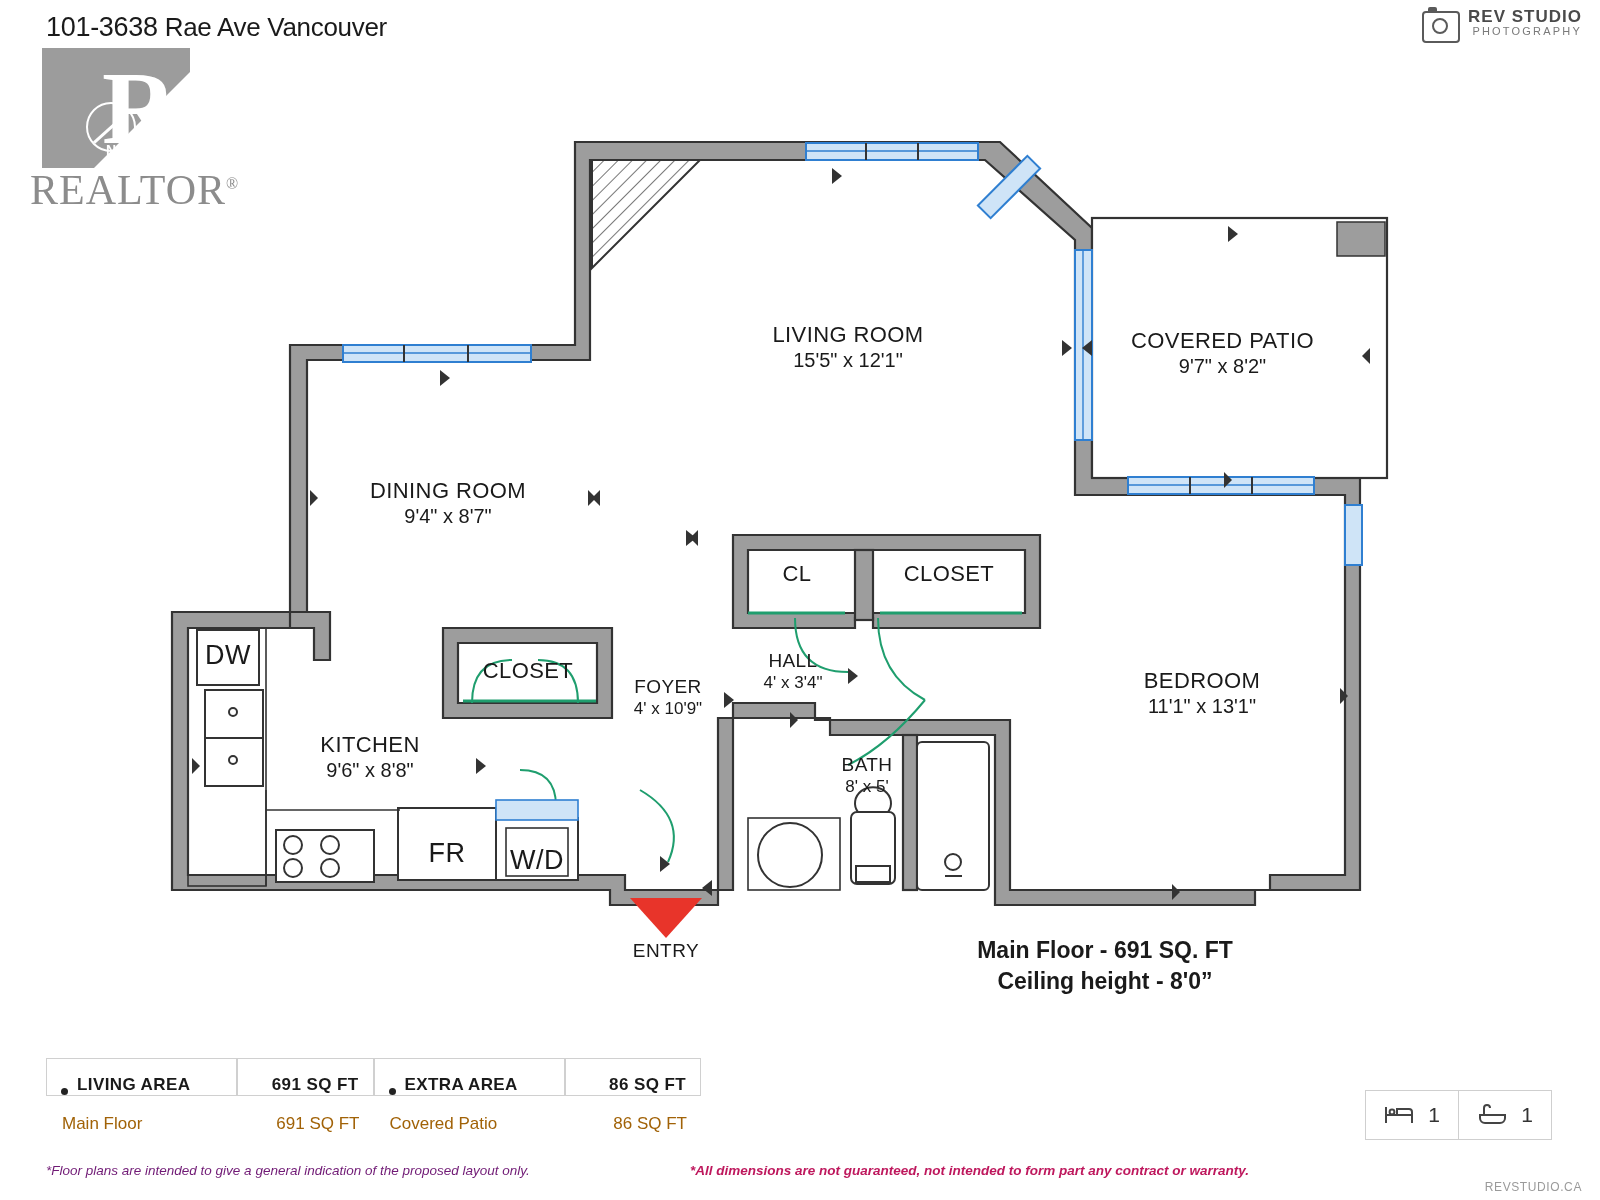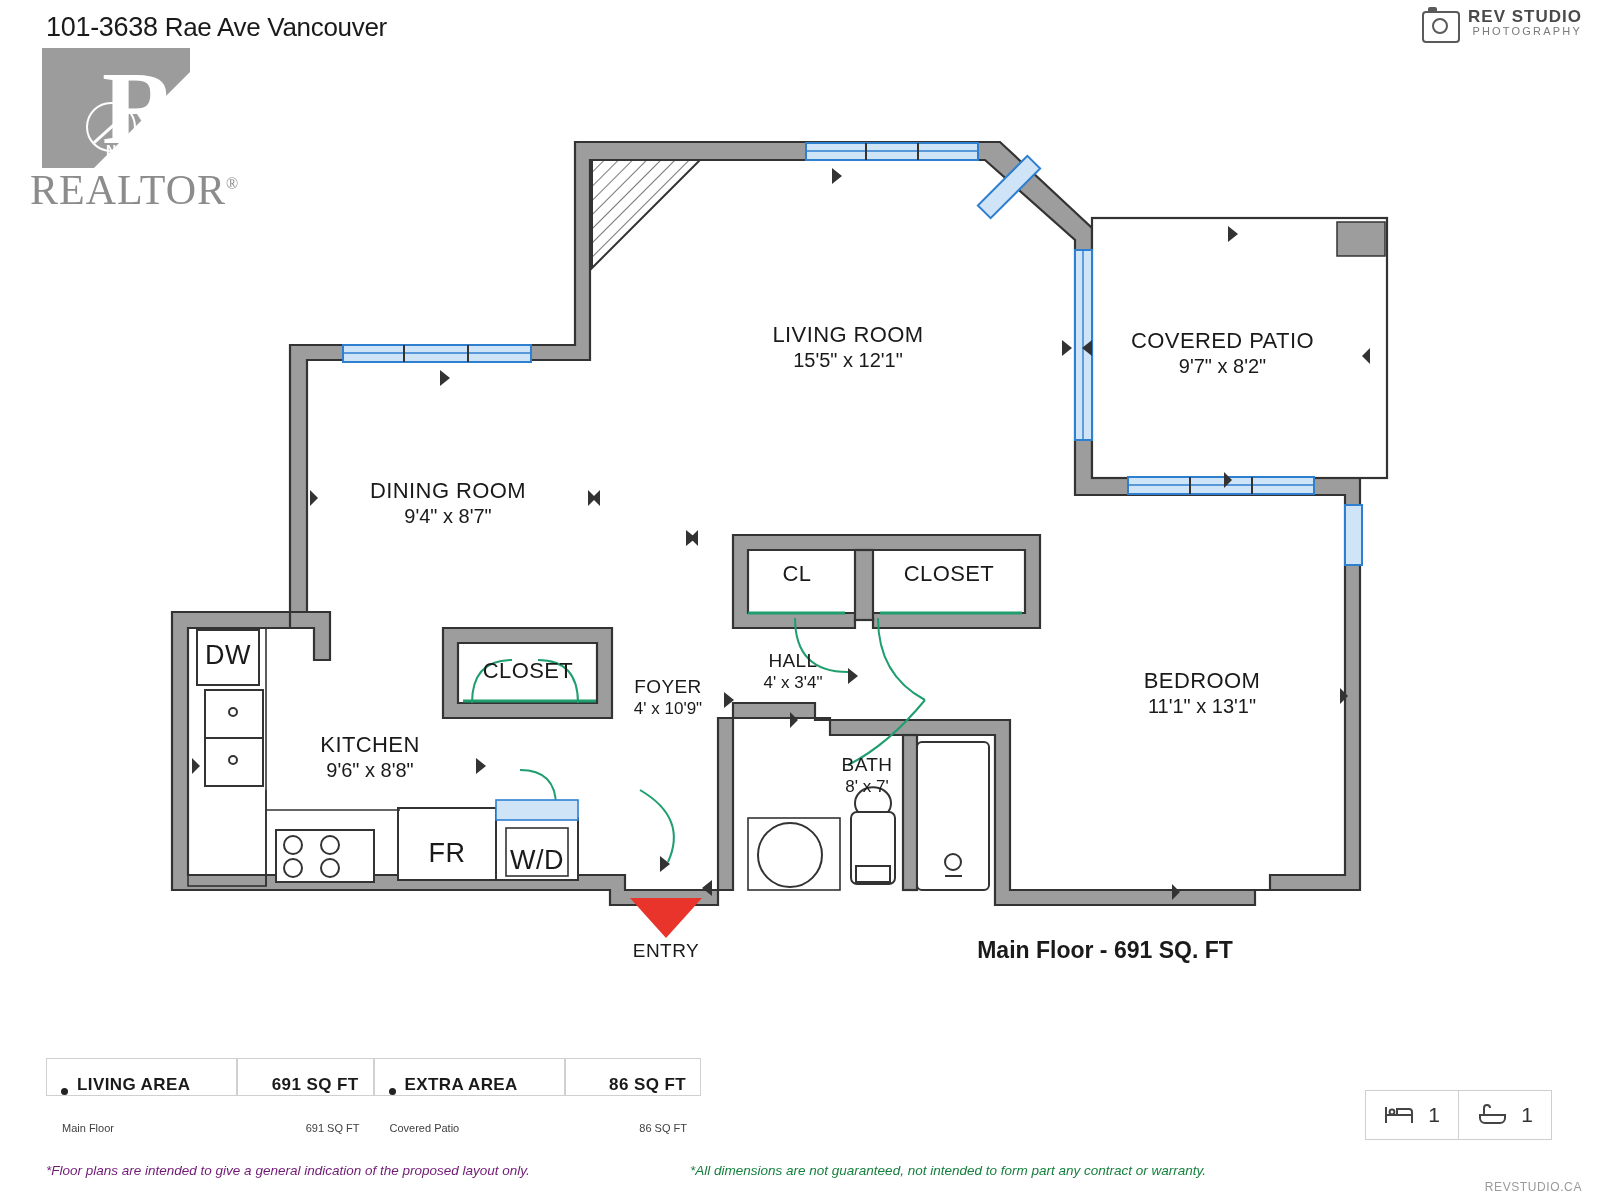--- a/index.html
+++ b/index.html
@@ -170,22 +170,22 @@
   #area-table .hdr-row .cell {
     border: 1.5px solid #d0d0d0;
     background: #fff;
     height: 38px;
     font-weight: bold;
     font-size: 17px;
     letter-spacing: 0.4px;
   }
   #area-table .val-row .cell {
     height: 38px;
-    font-size: 11px;
-    color: #404040;
+    font-size: 17px;
+    color: #a16207;
   }
   .c-name { width: 200px; padding-left: 14px; }
   .c-val  { width: 142px; justify-content: flex-end; padding-right: 14px; }
   .bullet {
     width: 7px; height: 7px; border-radius: 50%;
     background: #222; margin-right: 9px; flex: none;
   }
 
   
   #bb-badge {
@@ -202,21 +202,21 @@
   #bb-badge .bb-cell + .bb-cell { border-left: 1.5px solid #cfcfcf; }
   #bb-badge .bb-num { font-size: 21px; color: #333; }
 
   
   #footer-left {
     left: 46px; top: 1163px;
     font-size: 13.5px; font-style: italic; color: #701a75;
   }
   #footer-right {
     left: 690px; top: 1163px;
-    font-size: 13.5px; font-style: italic; color: #15803d;
+    font-size: 13.5px; font-style: italic; color: #be185d; font-weight: bold;
   }
   #footer-url {
     right: 18px; bottom: 6px;
     font-size: 12px; color: #9a9a9a; letter-spacing: 0.6px;
   }
 </style>
 </head>
 <body>
 
 <div class="abs" id="header-title">
@@ -407,38 +407,39 @@
   <div class="room-dim">4' x 10'9"</div>
 </div>
 
 <div class="abs room-label small" style="left:738px; top:650px; width:110px;">
   <div class="room-name">HALL</div>
   <div class="room-dim">4' x 3'4"</div>
 </div>
 
 <div class="abs room-label small" style="left:812px; top:754px; width:110px;">
   <div class="room-name">BATH</div>
-  <div class="room-dim">8' x 7'</div>
+  <div class="room-dim">8' x 5'</div>
 </div>
 
 <div class="abs room-name" style="left:762px; top:561px; width:70px; text-align:center;">CL</div>
 <div class="abs room-name" style="left:873px; top:561px; width:152px; text-align:center;">CLOSET</div>
 <div class="abs room-name" style="left:458px; top:658px; width:140px; text-align:center;">CLOSET</div>
 
 <div class="abs appliance" style="left:198px; top:640px; width:60px;">DW</div>
 <div class="abs appliance" style="left:398px; top:838px; width:98px;">FR</div>
 <div class="abs appliance" style="left:496px; top:845px; width:82px;">W/D</div>
 
 <div class="abs" id="entry-marker">
   <div id="entry-tri"></div>
   <div id="entry-text">ENTRY</div>
 </div>
 
 <div class="abs" id="floor-summary">
   <div>Main Floor - 691 SQ. FT</div>
+  <div>Ceiling height - 8'0”</div>
 </div>
 
 <div class="abs" id="area-table">
   <div class="hdr-row">
     <div class="cell c-name">
       <span class="bullet"></span>
       <span>LIVING AREA</span>
     </div>
     <div class="cell c-val">691 SQ FT</div>
     <div class="cell c-name">

